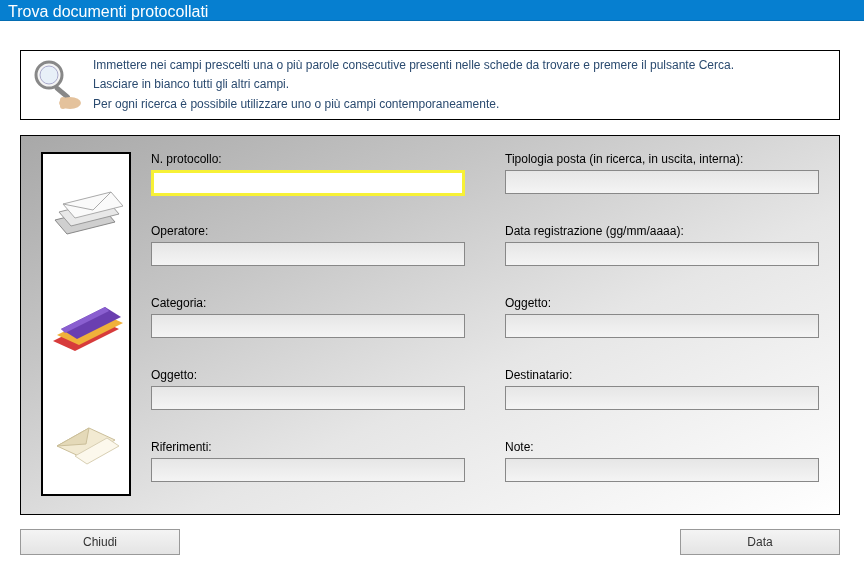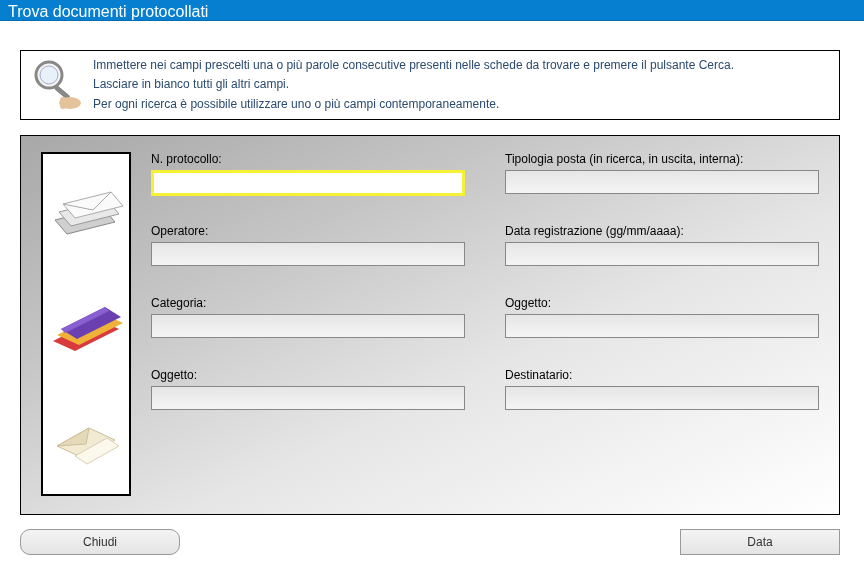--- a/index.html
+++ b/index.html
@@ -119,21 +119,21 @@
   .btn {
     position: absolute;
     height: 26px;
     width: 160px;
     background: linear-gradient(to bottom, #f4f4f4, #e4e4e4);
     border: 1px solid #999;
     font-size: 12px;
     color: #333;
     cursor: pointer;
   }
-  .btn-chiudi { left: 20px; top: 505px; border-radius: 10px; }
+  .btn-chiudi { left: 20px; top: 505px; }
   .btn-cerca  { left: 680px; top: 505px; }
 </style>
 </head>
 <body>
 
 <div class="titlebar">
   <span>Trova documenti protocollati</span>
 </div>
 
 <div class="client">
@@ -222,20 +222,30 @@
         <div class="cell">
           <label>Oggetto:</label>
           <input type="text" value="" style="">
         </div>
         <div class="cell">
           <label>Destinatario:</label>
           <input type="text" value="" style="">
         </div>
       </div>
 
+      <div class="row">
+        <div class="cell">
+          <label>Riferimenti:</label>
+          <input type="text" value="" style="">
+        </div>
+        <div class="cell">
+          <label>Note:</label>
+          <input type="text" value="" style="">
+        </div>
+      </div>
 
     </div>
   </div>
 
   <button class="btn btn-chiudi">Chiudi</button>
   <button class="btn btn-cerca">Data</button>
 
 </div>
 
 </body></html>

